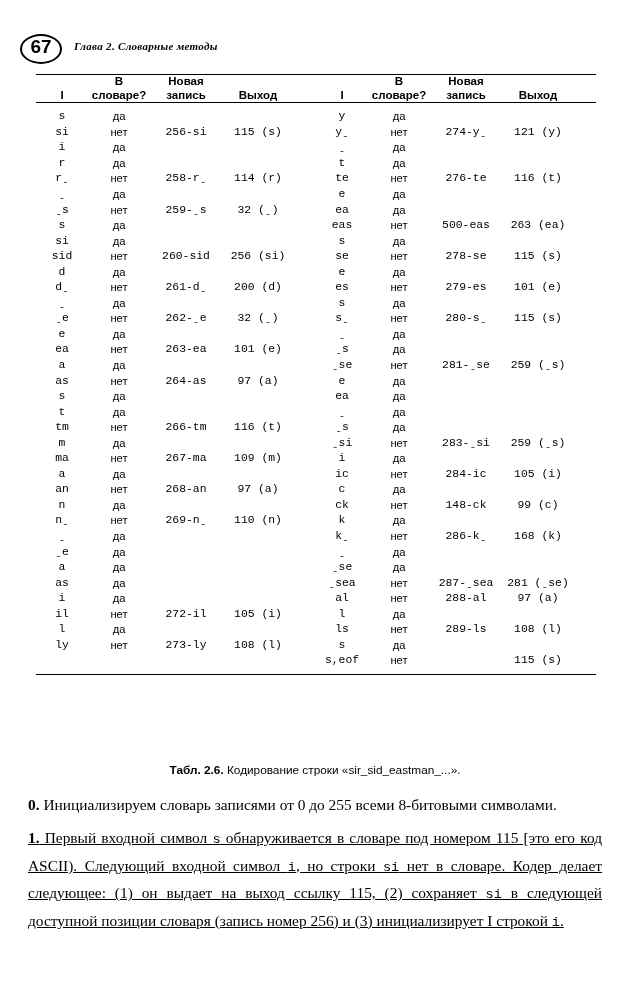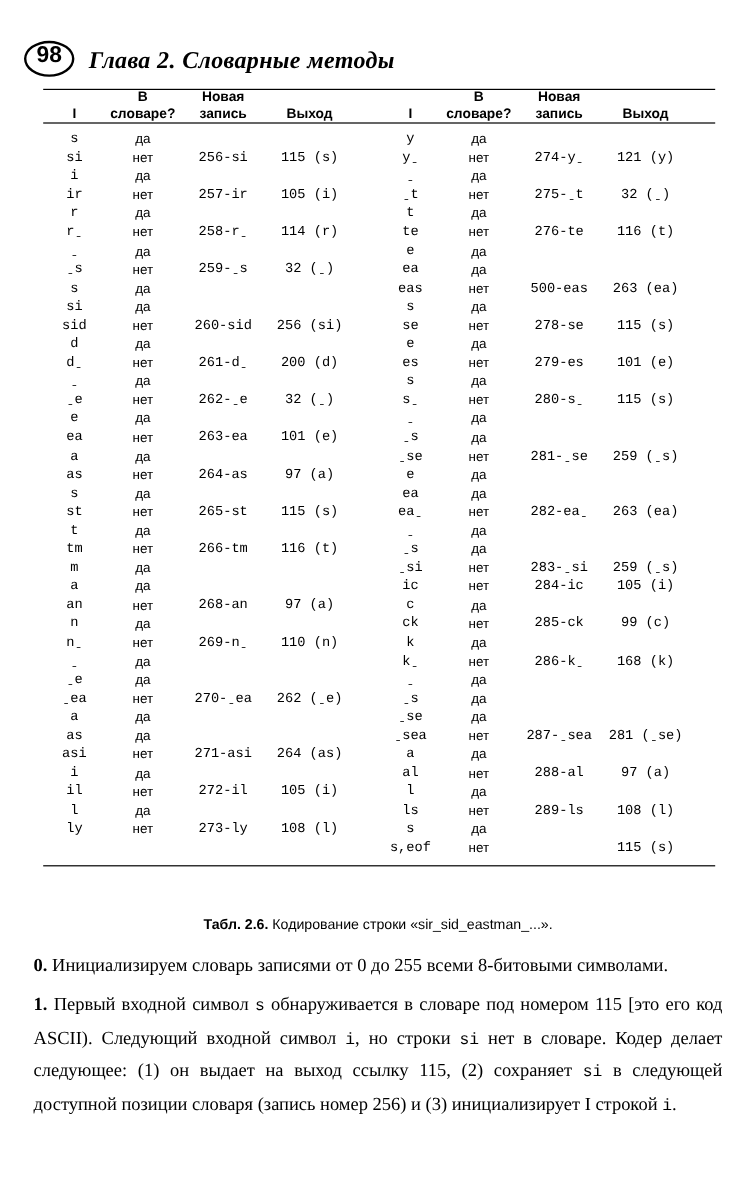--- a/index.html
+++ b/index.html
@@ -45,21 +45,21 @@
     font-weight: bold;
     font-size: 19px;
     letter-spacing: 0px;
   }
   .chapter-title {
     position: absolute;
     left: 74px; top: 22px;
     font-family: "Liberation Serif", serif;
     font-style: italic;
     font-weight: bold;
-    font-size: 20px;
+    font-size: 11px;
     letter-spacing: 0.3px;
   }
   
   .table-wrap {
     position: absolute;
     left: 36px; top: 74px;
     width: 560px;
   }
   table.codes {
     border-collapse: collapse;
@@ -127,35 +127,35 @@
     width: 574px;
     font-family: "Liberation Serif", serif;
     font-size: 15.4px;
     line-height: 25.4px;
     text-align: justify;
   }
   .prose p {
     margin: 0 0 6px 0;
     text-indent: 0;
   }
-  .prose p.para2 { margin-top: 8px; }
+  .prose p.para2 { margin-top: 8px; text-decoration: underline; }
   .prose b { font-weight: bold; }
   .mono {
     font-family: "Liberation Mono", monospace;
     font-size: 13.6px;
   }
 </style>
 </head>
 <body>
 
 <div class="page">
 
   <div class="header">
     <div class="pagenum-circle"></div>
-    <div class="pagenum">98</div>
+    <div class="pagenum">67</div>
     <div class="chapter-title">Глава 2. Словарные методы</div>
   </div>
 
   <div class="table-wrap">
     <div class="rule-top"></div>
     <table class="codes">
       <tbody>
         <tr class="hdr-row">
           <td class="c0">I</td>
           <td class="c1">
@@ -212,31 +212,20 @@
             <td class="c1 ru">да</td>
             <td class="c2"></td>
             <td class="c3"></td>
             <td class="gap"></td>
             <td class="c4">ˍ</td>
             <td class="c5 ru">да</td>
             <td class="c6"></td>
             <td class="c7"></td>
           </tr>
           <tr class="body-row">
-            <td class="c0">ir</td>
-            <td class="c1 ru">нет</td>
-            <td class="c2">257-ir</td>
-            <td class="c3">105 (i)</td>
-            <td class="gap"></td>
-            <td class="c4">ˍt</td>
-            <td class="c5 ru">нет</td>
-            <td class="c6">275-ˍt</td>
-            <td class="c7">32 (ˍ)</td>
-          </tr>
-          <tr class="body-row">
             <td class="c0">r</td>
             <td class="c1 ru">да</td>
             <td class="c2"></td>
             <td class="c3"></td>
             <td class="gap"></td>
             <td class="c4">t</td>
             <td class="c5 ru">да</td>
             <td class="c6"></td>
             <td class="c7"></td>
           </tr>
@@ -399,31 +388,20 @@
             <td class="c1 ru">да</td>
             <td class="c2"></td>
             <td class="c3"></td>
             <td class="gap"></td>
             <td class="c4">ea</td>
             <td class="c5 ru">да</td>
             <td class="c6"></td>
             <td class="c7"></td>
           </tr>
           <tr class="body-row">
-            <td class="c0">st</td>
-            <td class="c1 ru">нет</td>
-            <td class="c2">265-st</td>
-            <td class="c3">115 (s)</td>
-            <td class="gap"></td>
-            <td class="c4">eaˍ</td>
-            <td class="c5 ru">нет</td>
-            <td class="c6">282-eaˍ</td>
-            <td class="c7">263 (ea)</td>
-          </tr>
-          <tr class="body-row">
             <td class="c0">t</td>
             <td class="c1 ru">да</td>
             <td class="c2"></td>
             <td class="c3"></td>
             <td class="gap"></td>
             <td class="c4">ˍ</td>
             <td class="c5 ru">да</td>
             <td class="c6"></td>
             <td class="c7"></td>
           </tr>
@@ -443,20 +421,31 @@
             <td class="c1 ru">да</td>
             <td class="c2"></td>
             <td class="c3"></td>
             <td class="gap"></td>
             <td class="c4">ˍsi</td>
             <td class="c5 ru">нет</td>
             <td class="c6">283-ˍsi</td>
             <td class="c7">259 (ˍs)</td>
           </tr>
           <tr class="body-row">
+            <td class="c0">ma</td>
+            <td class="c1 ru">нет</td>
+            <td class="c2">267-ma</td>
+            <td class="c3">109 (m)</td>
+            <td class="gap"></td>
+            <td class="c4">i</td>
+            <td class="c5 ru">да</td>
+            <td class="c6"></td>
+            <td class="c7"></td>
+          </tr>
+          <tr class="body-row">
             <td class="c0">a</td>
             <td class="c1 ru">да</td>
             <td class="c2"></td>
             <td class="c3"></td>
             <td class="gap"></td>
             <td class="c4">ic</td>
             <td class="c5 ru">нет</td>
             <td class="c6">284-ic</td>
             <td class="c7">105 (i)</td>
           </tr>
@@ -472,21 +461,21 @@
             <td class="c7"></td>
           </tr>
           <tr class="body-row">
             <td class="c0">n</td>
             <td class="c1 ru">да</td>
             <td class="c2"></td>
             <td class="c3"></td>
             <td class="gap"></td>
             <td class="c4">ck</td>
             <td class="c5 ru">нет</td>
-            <td class="c6">285-ck</td>
+            <td class="c6">148-ck</td>
             <td class="c7">99 (c)</td>
           </tr>
           <tr class="body-row">
             <td class="c0">nˍ</td>
             <td class="c1 ru">нет</td>
             <td class="c2">269-nˍ</td>
             <td class="c3">110 (n)</td>
             <td class="gap"></td>
             <td class="c4">k</td>
             <td class="c5 ru">да</td>
@@ -509,62 +498,40 @@
             <td class="c1 ru">да</td>
             <td class="c2"></td>
             <td class="c3"></td>
             <td class="gap"></td>
             <td class="c4">ˍ</td>
             <td class="c5 ru">да</td>
             <td class="c6"></td>
             <td class="c7"></td>
           </tr>
           <tr class="body-row">
-            <td class="c0">ˍea</td>
-            <td class="c1 ru">нет</td>
-            <td class="c2">270-ˍea</td>
-            <td class="c3">262 (ˍe)</td>
-            <td class="gap"></td>
-            <td class="c4">ˍs</td>
-            <td class="c5 ru">да</td>
-            <td class="c6"></td>
-            <td class="c7"></td>
-          </tr>
-          <tr class="body-row">
             <td class="c0">a</td>
             <td class="c1 ru">да</td>
             <td class="c2"></td>
             <td class="c3"></td>
             <td class="gap"></td>
             <td class="c4">ˍse</td>
             <td class="c5 ru">да</td>
             <td class="c6"></td>
             <td class="c7"></td>
           </tr>
           <tr class="body-row">
             <td class="c0">as</td>
             <td class="c1 ru">да</td>
             <td class="c2"></td>
             <td class="c3"></td>
             <td class="gap"></td>
             <td class="c4">ˍsea</td>
             <td class="c5 ru">нет</td>
             <td class="c6">287-ˍsea</td>
             <td class="c7">281 (ˍse)</td>
-          </tr>
-          <tr class="body-row">
-            <td class="c0">asi</td>
-            <td class="c1 ru">нет</td>
-            <td class="c2">271-asi</td>
-            <td class="c3">264 (as)</td>
-            <td class="gap"></td>
-            <td class="c4">a</td>
-            <td class="c5 ru">да</td>
-            <td class="c6"></td>
-            <td class="c7"></td>
           </tr>
           <tr class="body-row">
             <td class="c0">i</td>
             <td class="c1 ru">да</td>
             <td class="c2"></td>
             <td class="c3"></td>
             <td class="gap"></td>
             <td class="c4">al</td>
             <td class="c5 ru">нет</td>
             <td class="c6">288-al</td>

